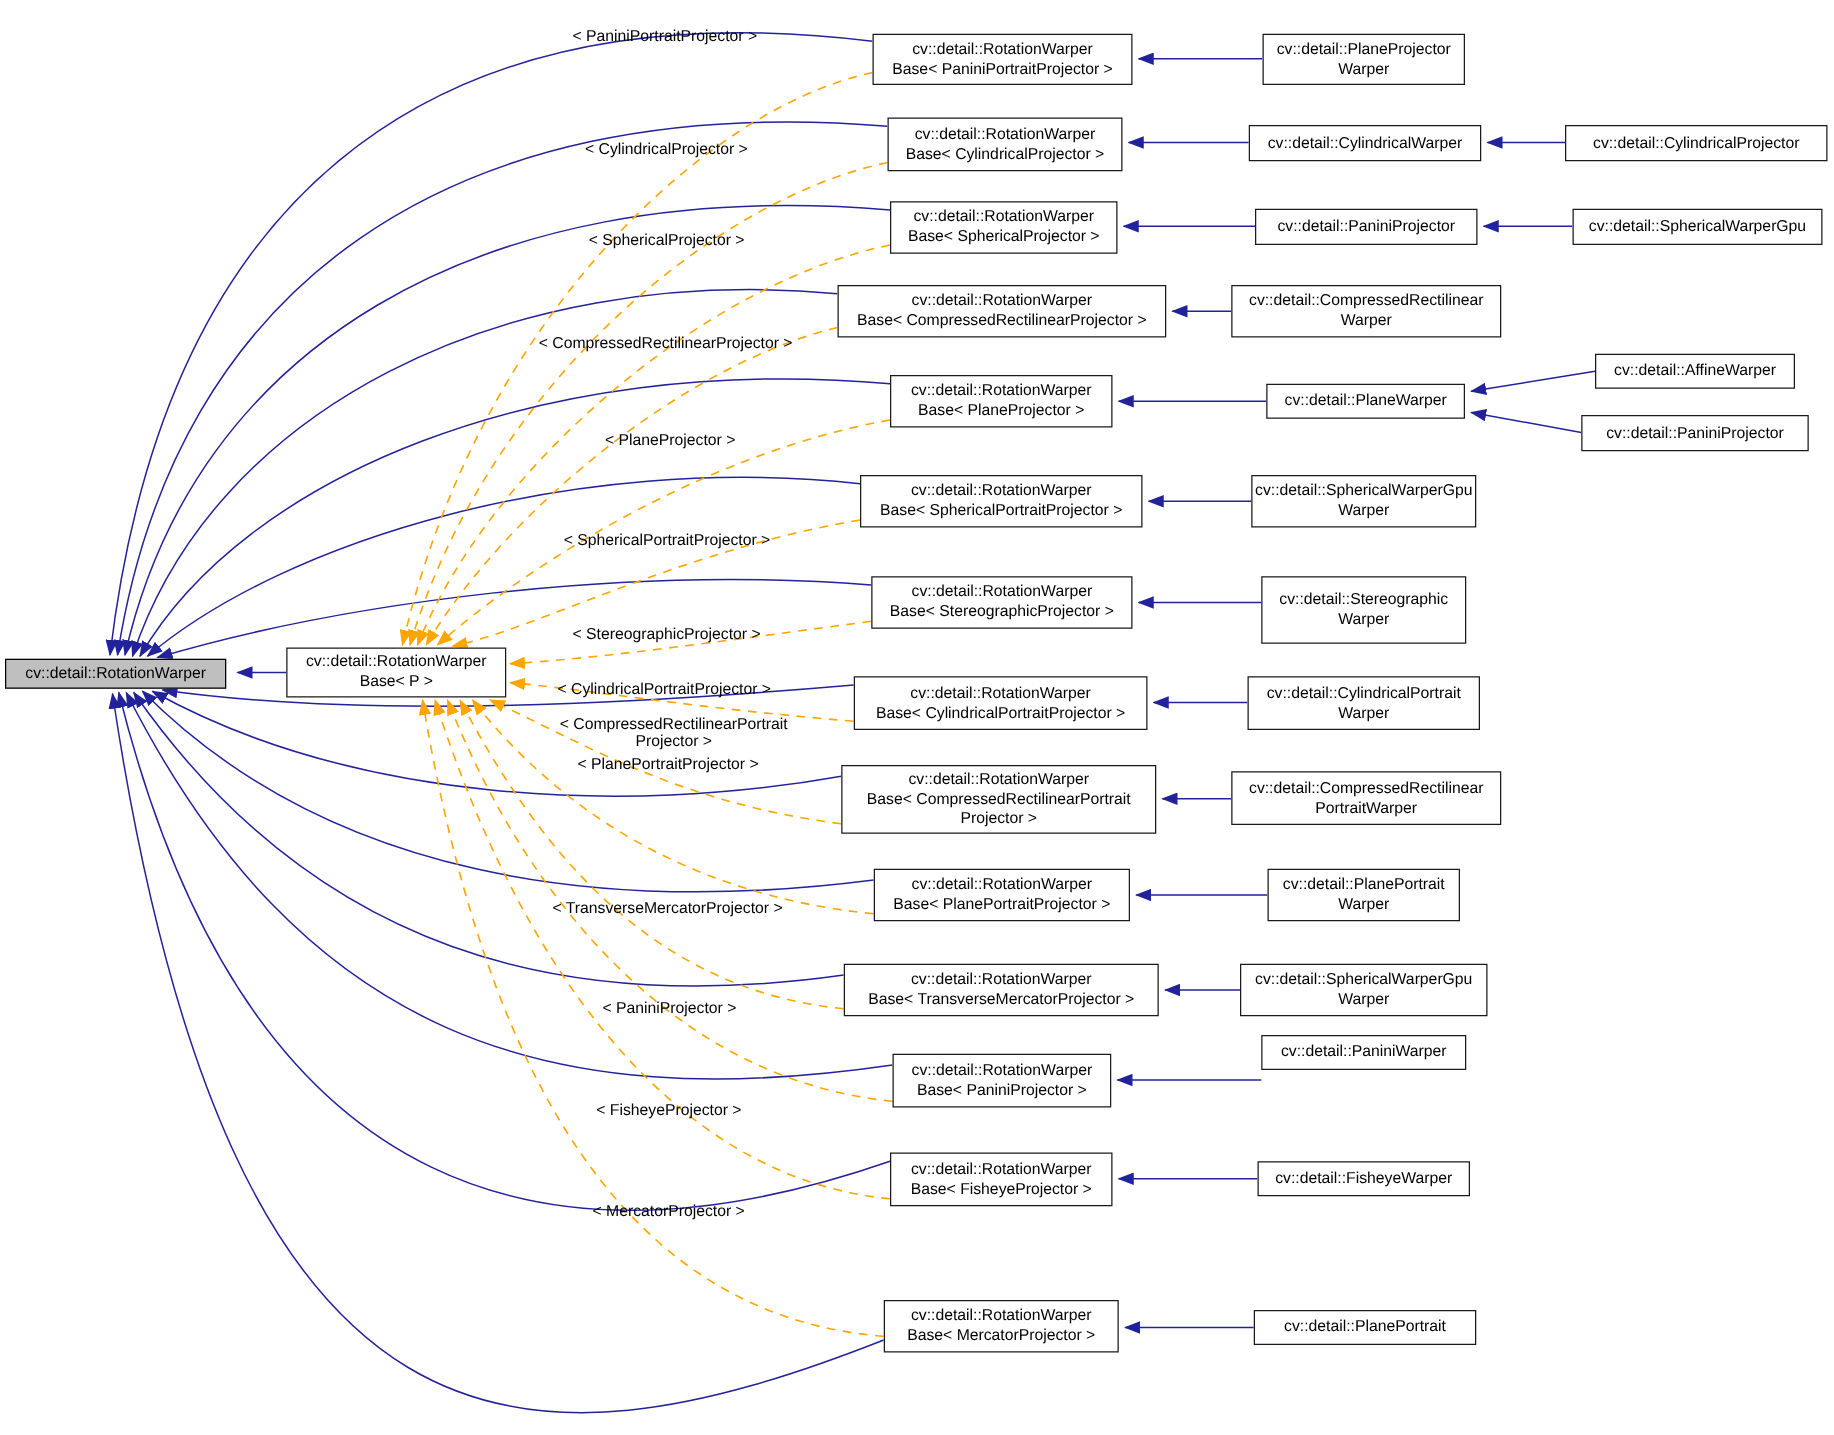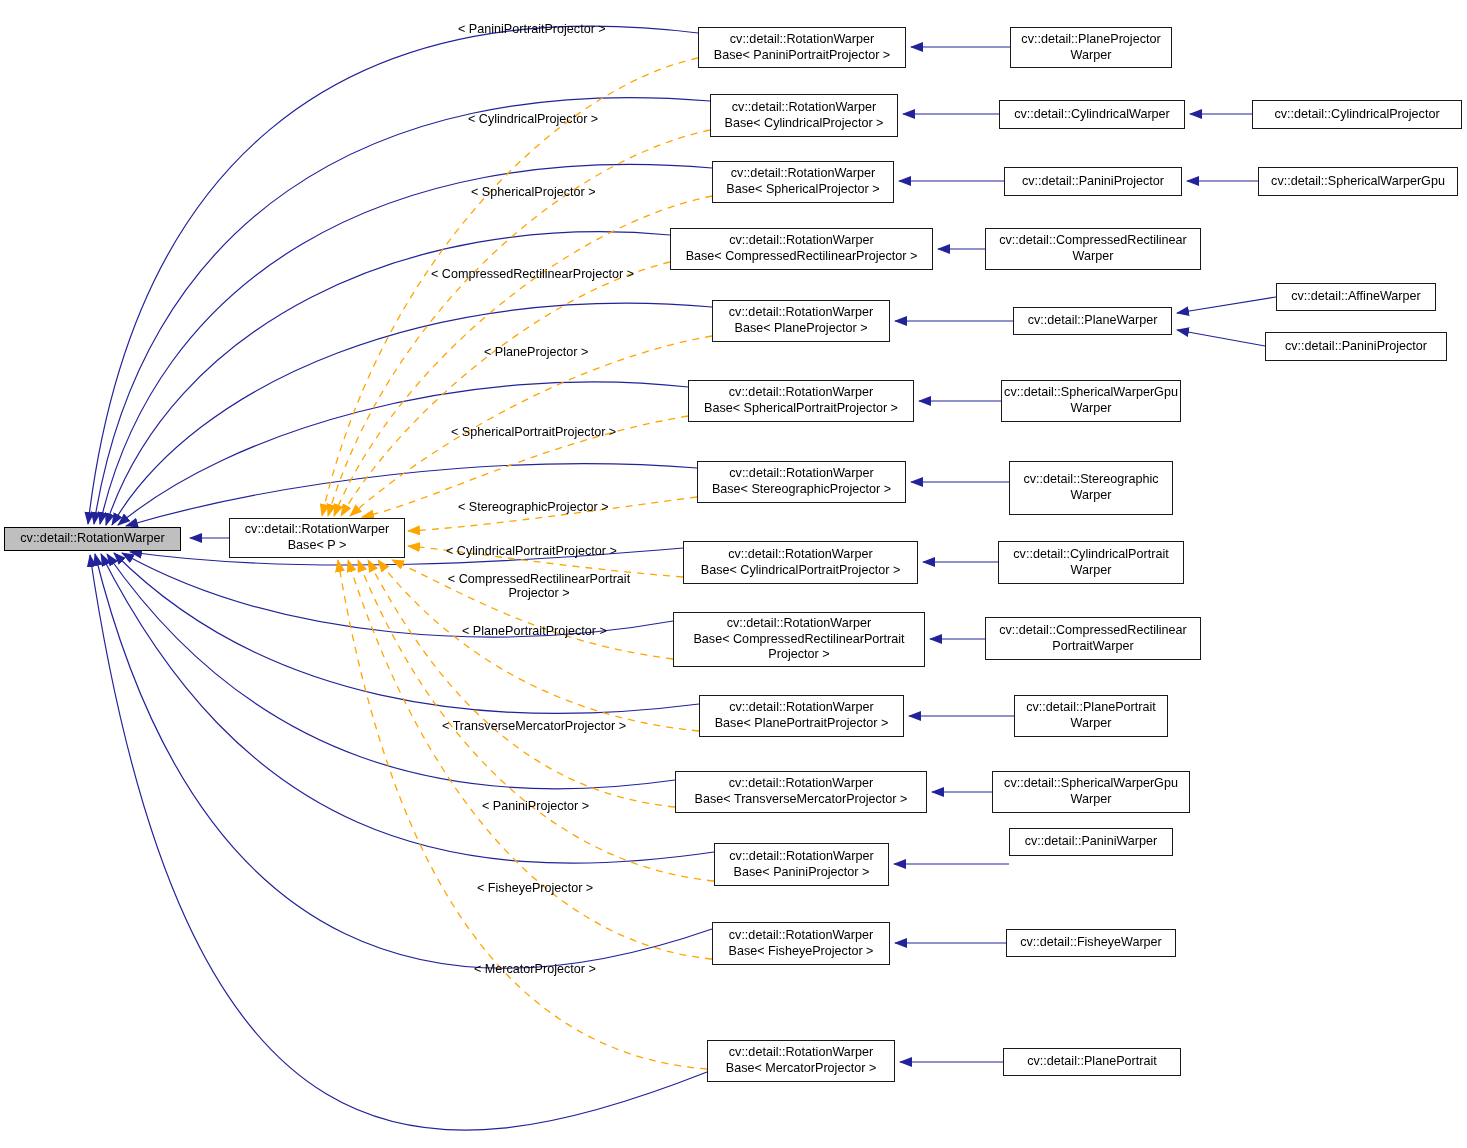--- a/index.html
+++ b/index.html
@@ -177,19 +177,19 @@
   <div class="elabel" style="left:458px;top:22px">&lt; PaniniPortraitProjector &gt;</div>
   <div class="elabel" style="left:468px;top:112px">&lt; CylindricalProjector &gt;</div>
   <div class="elabel" style="left:471px;top:185px">&lt; SphericalProjector &gt;</div>
   <div class="elabel" style="left:431px;top:267px">&lt; CompressedRectilinearProjector &gt;</div>
   <div class="elabel" style="left:484px;top:345px">&lt; PlaneProjector &gt;</div>
   <div class="elabel" style="left:451px;top:425px">&lt; SphericalPortraitProjector &gt;</div>
   <div class="elabel" style="left:458px;top:500px">&lt; StereographicProjector &gt;</div>
   <div class="elabel" style="left:446px;top:544px">&lt; CylindricalPortraitProjector &gt;</div>
   <div class="elabel" style="left:441px;top:572px;width:196px">&lt; CompressedRectilinearPortrait
 Projector &gt;</div>
-  <div class="elabel" style="left:462px;top:624px">&lt; PlanePortraitProjector &gt;</div>
+  <div class="elabel" style="left:462px;top:604px">&lt; PlanePortraitProjector &gt;</div>
   <div class="elabel" style="left:442px;top:719px">&lt; TransverseMercatorProjector &gt;</div>
   <div class="elabel" style="left:482px;top:799px">&lt; PaniniProjector &gt;</div>
   <div class="elabel" style="left:477px;top:881px">&lt; FisheyeProjector &gt;</div>
   <div class="elabel" style="left:474px;top:962px">&lt; MercatorProjector &gt;</div>
 
 </div>
 
 </body></html>

